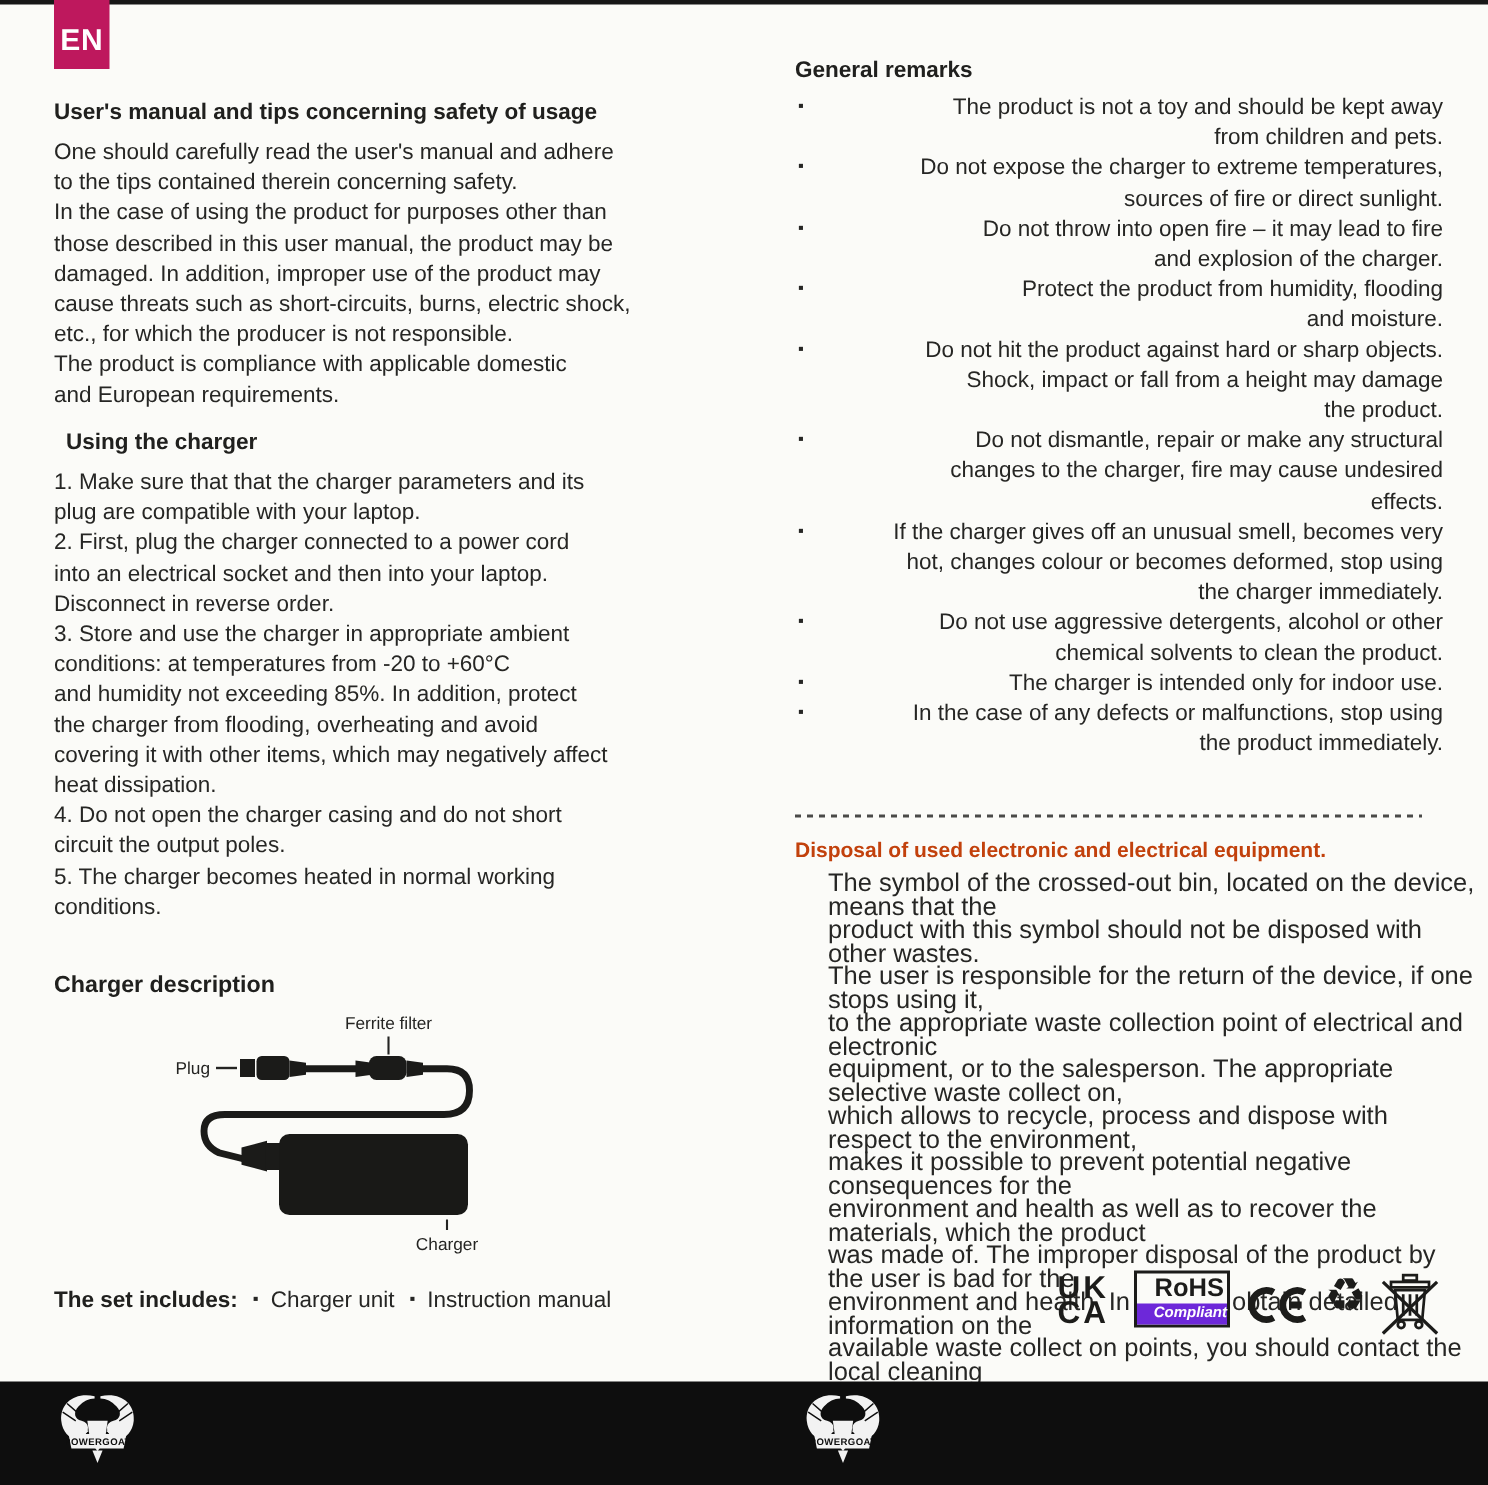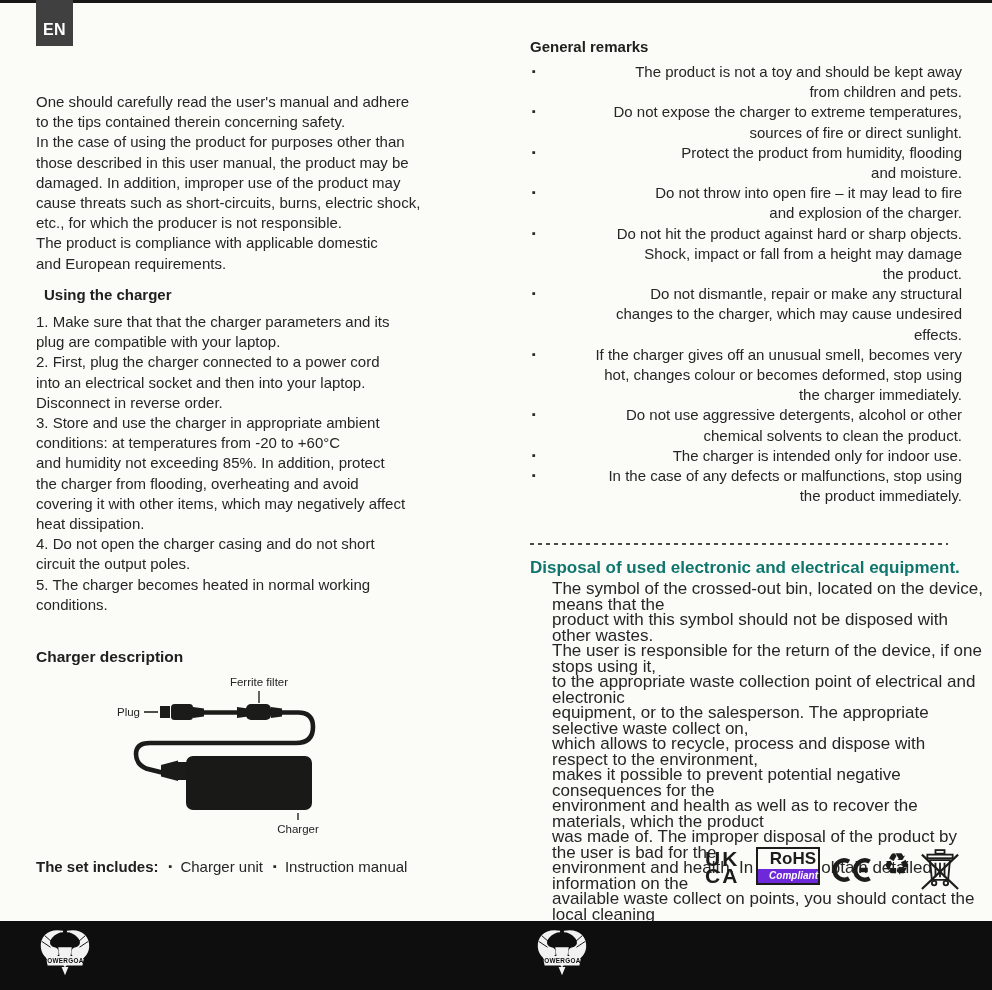--- a/index.html
+++ b/index.html
@@ -6,22 +6,22 @@
   .page{
     position:relative;
     width:992px;height:990px;
     background:#fbfbf8;
     font-family:"Liberation Sans", sans-serif;
     color:#242422;
     overflow:hidden;
   }
   .topline{position:absolute;top:0;left:0;width:992px;height:3px;background:#171717;}
   .en-badge{
-    position:absolute;left:36px;top:0;width:37px;height:46px;background:#404040;
-    color:#ffffff;font-weight:bold;font-size:16px;letter-spacing:.5px;
+    position:absolute;left:36px;top:0;width:37px;height:46px;background:#be185d;
+    color:#ffffff;font-weight:bold;font-size:20px;letter-spacing:.5px;
     display:flex;align-items:flex-end;justify-content:center;padding-bottom:7px;box-sizing:border-box;
   }
   .h-main{position:absolute;font-size:15px;font-weight:bold;color:#20201e;margin:0;text-align:right;}
   .body-text{
     position:absolute;margin:0;font-size:15px;line-height:20.2px;
     white-space:pre-line;color:#262624;
   }
   
   #h-usage{left:36px;top:66px;}
   #p-intro{left:36px;top:92px;width:446px;}
@@ -41,21 +41,21 @@
     position:relative;padding-left:18px;margin:0;
     font-size:15px;line-height:20.2px;white-space:pre-line;color:#262624;text-align:right;
   }
   ul.remarks li::before{
     content:"▪";position:absolute;left:2px;top:-1px;font-size:11px;color:#262624;
   }
   .dashes{
     position:absolute;left:530px;top:543px;width:418px;height:2px;
     background:repeating-linear-gradient(90deg,#4a4a48 0 4px,transparent 4px 8px);
   }
-  #h-disposal{position:absolute;left:530px;top:558px;margin:0;font-size:17px;font-weight:bold;color:#0f766e;}
+  #h-disposal{position:absolute;left:530px;top:558px;margin:0;font-size:14px;font-weight:bold;color:#c2410c;}
   #p-disposal{left:552px;top:581px;width:432px;font-size:17px;line-height:15.5px;}
   
   .marks{position:absolute;left:700px;top:845px;height:50px;}
   .ukca{
     position:absolute;left:5px;top:6px;font-weight:800;font-size:21px;line-height:16.5px;
     letter-spacing:2px;color:#1c1c1a;
   }
   .rohs{
     position:absolute;left:56px;top:2px;width:60px;border:2.5px solid #1c1c1a;background:#fbfbf8;
     text-align:right;
@@ -73,20 +73,21 @@
   #goat-2{left:533px;}
   svg text{font-family:"Liberation Sans",sans-serif;}
 </style>
 </head>
 <body>
 
 <div class="page">
   <div class="topline"></div>
   <div class="en-badge">EN</div>
 
+  <h2 class="h-main" id="h-usage">User's manual and tips concerning safety of usage</h2>
   <p class="body-text" id="p-intro">One should carefully read the user's manual and adhere
 to the tips contained therein concerning safety.
 In the case of using the product for purposes other than
 those described in this user manual, the product may be
 damaged. In addition, improper use of the product may
 cause threats such as short-circuits, burns, electric shock,
 etc., for which the producer is not responsible.
 The product is compliance with applicable domestic
 and European requirements.</p>
 
@@ -147,29 +148,29 @@
   <div id="set-line">
     <span class="set-label">The set includes:</span><span class="inc-item">Charger unit</span><span class="inc-item">Instruction manual</span>
   </div>
 
   <h2 class="h-main" id="h-remarks">General remarks</h2>
   <ul class="remarks">
     <li>The product is not a toy and should be kept away
 from children and pets.</li>
     <li>Do not expose the charger to extreme temperatures,
 sources of fire or direct sunlight.</li>
+    <li>Do not throw into open fire – it may lead to fire
+and explosion of the charger.</li>
     <li>Protect the product from humidity, flooding
 and moisture.</li>
-    <li>Do not throw into open fire – it may lead to fire
-and explosion of the charger.</li>
     <li>Do not hit the product against hard or sharp objects.
 Shock, impact or fall from a height may damage
 the product.</li>
     <li>Do not dismantle, repair or make any structural
-changes to the charger, which may cause undesired
+changes to the charger, fire may cause undesired
 effects.</li>
     <li>If the charger gives off an unusual smell, becomes very
 hot, changes colour or becomes deformed, stop using
 the charger immediately.</li>
     <li>Do not use aggressive detergents, alcohol or other
 chemical solvents to clean the product.</li>
     <li>The charger is intended only for indoor use.</li>
     <li>In the case of any defects or malfunctions, stop using
 the product immediately.</li>
   </ul>

